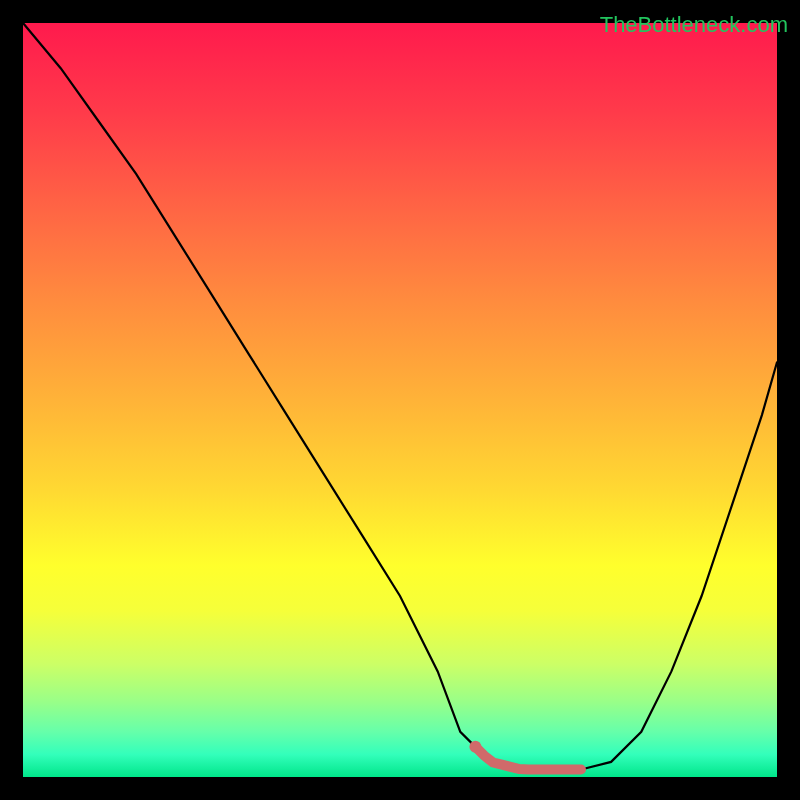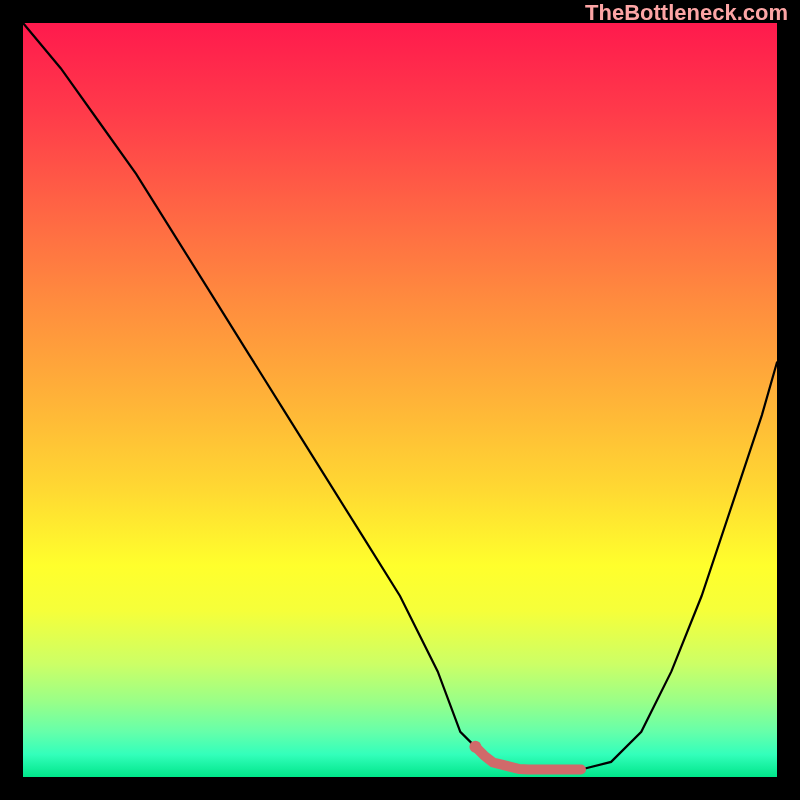--- a/index.html
+++ b/index.html
@@ -6,25 +6,25 @@
     margin: 0;
     padding: 0;
     width: 800px;
     height: 800px;
     background: #000;
     font-family: Arial, sans-serif;
     position: relative;
   }
   .watermark {
     position: absolute;
-    top: 0;
+    top: 12px;
     right: 12px;
-    color: #fca5a5;
+    color: #22c55e;
     font-size: 22px;
-    font-weight: 700;
+    font-weight: 400;
     z-index: 10;
   }
   .plot-area {
     position: absolute;
     left: 23px;
     top: 23px;
     width: 754px;
     height: 754px;
     background: linear-gradient(to bottom,
       #ff1a4d 0%,

